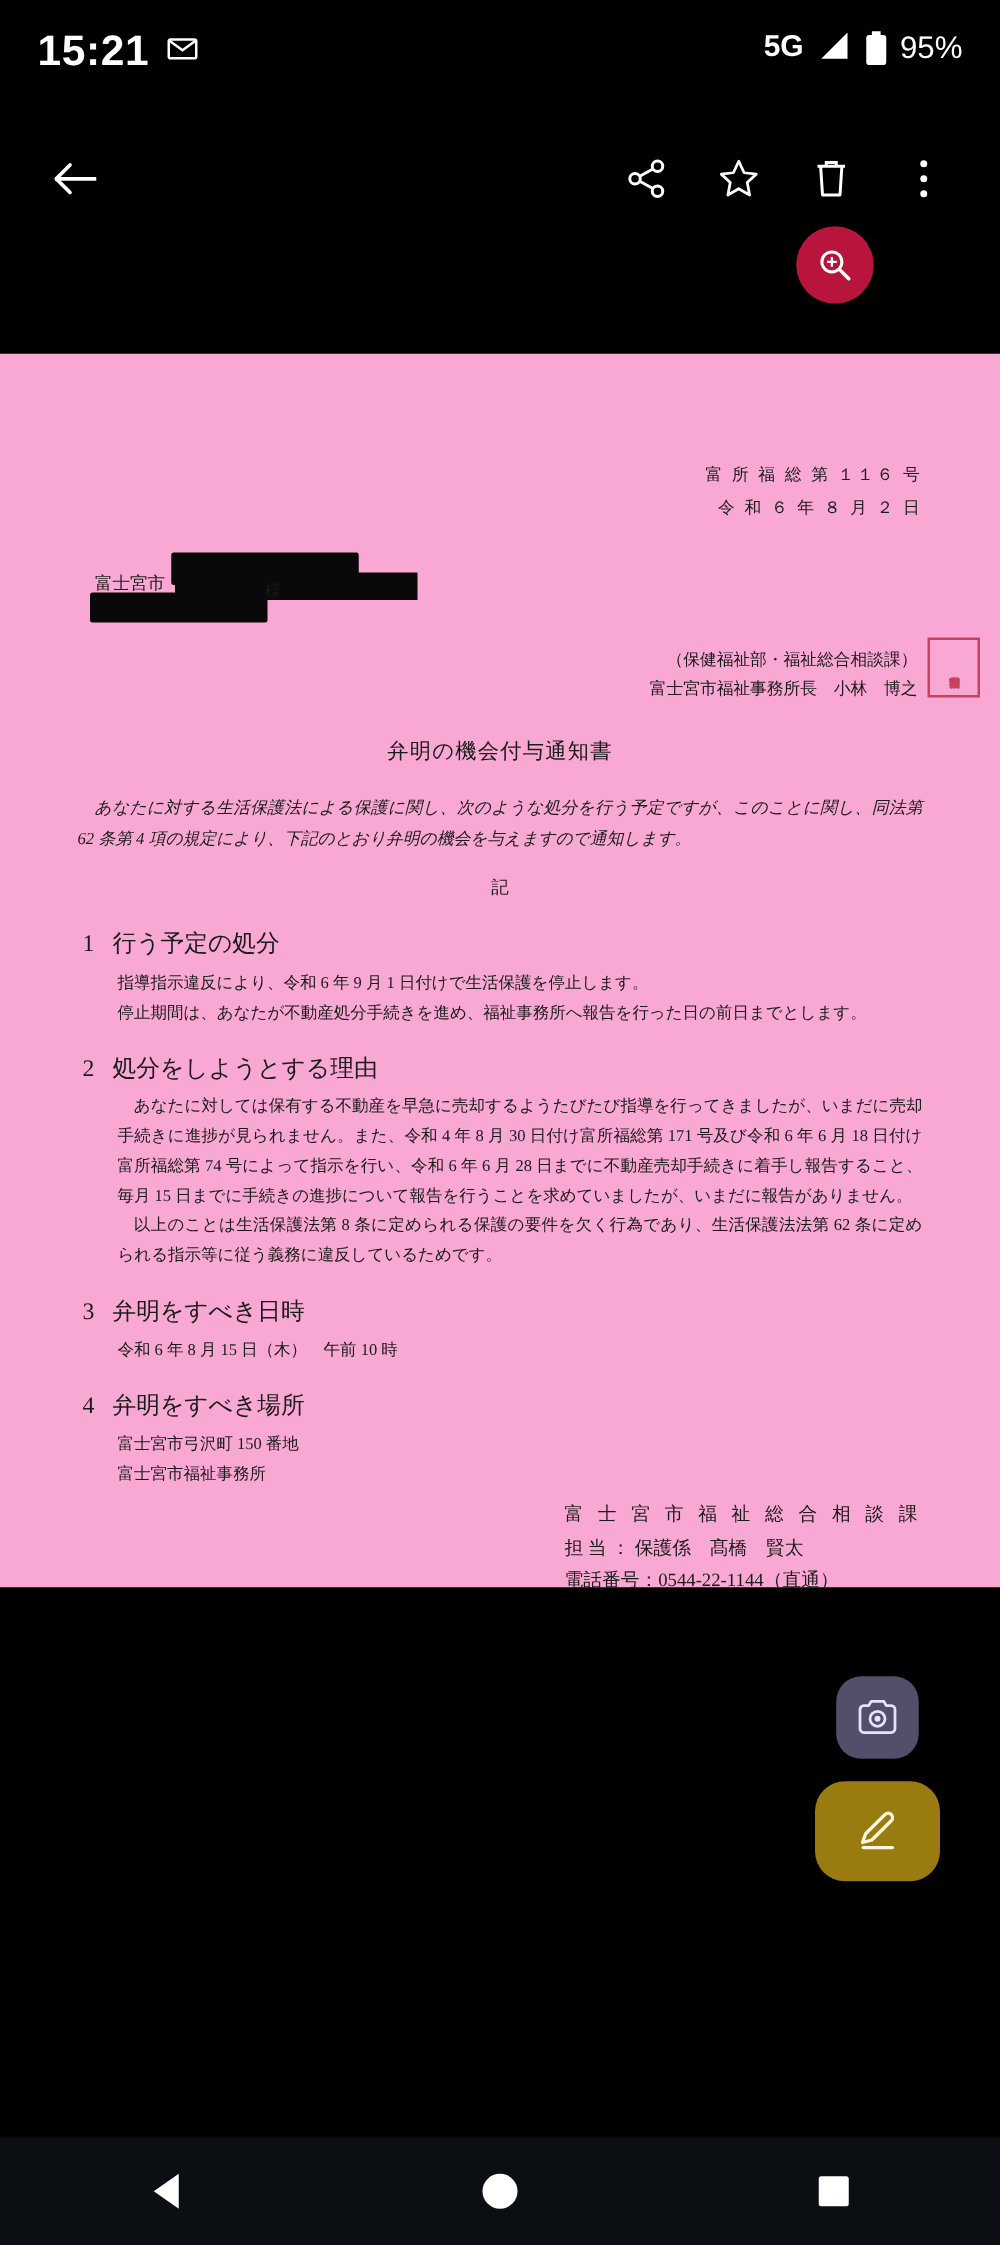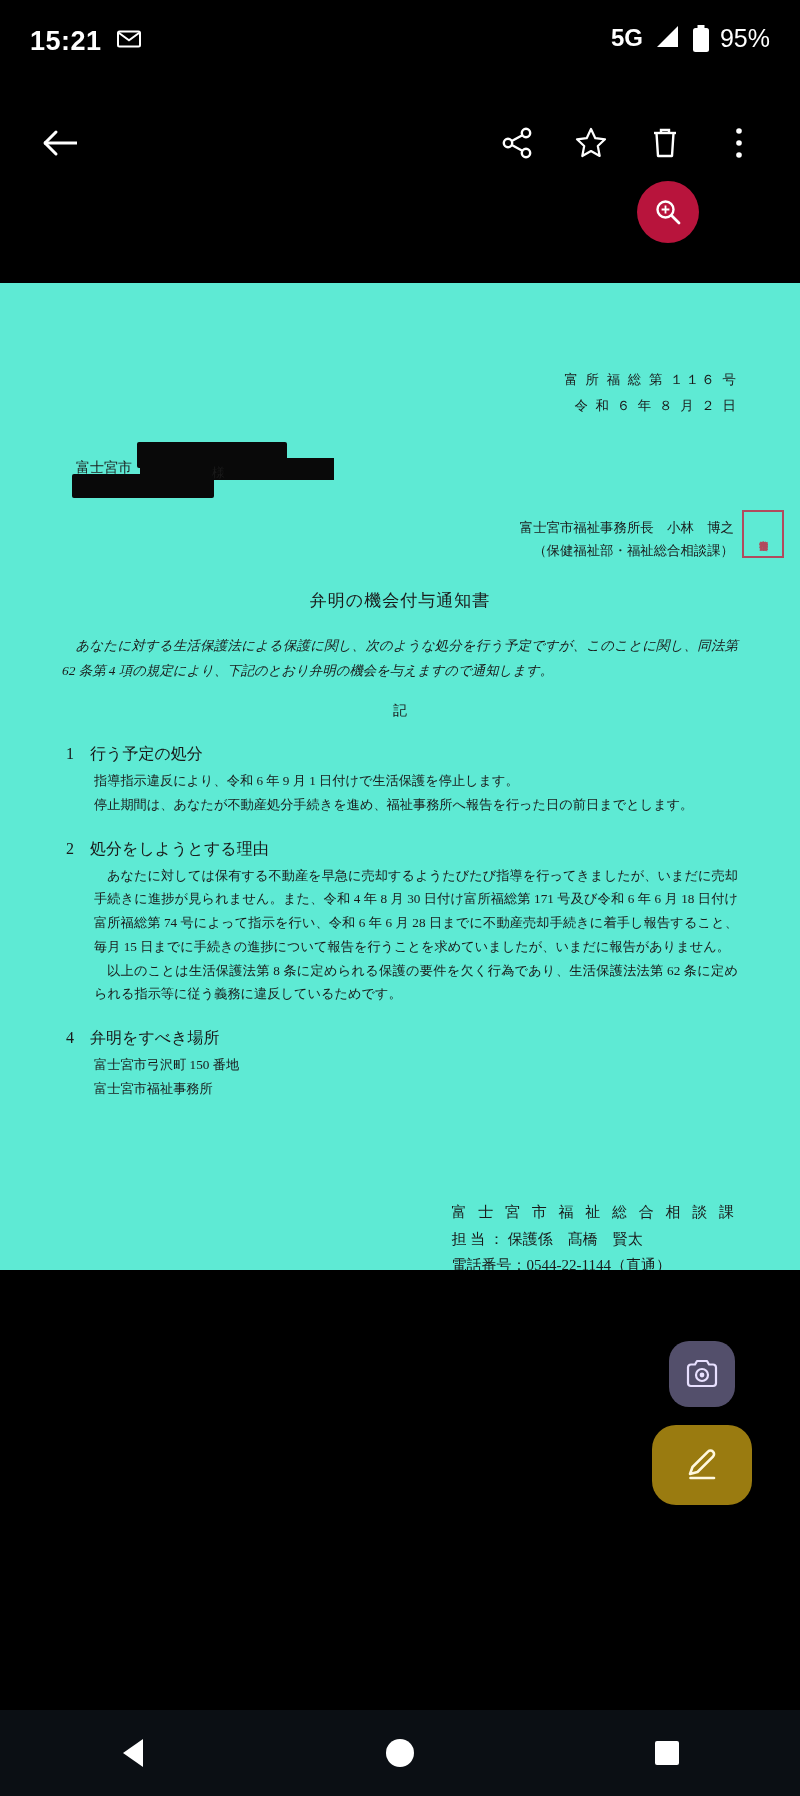--- a/index.html
+++ b/index.html
@@ -28,21 +28,21 @@
     justify-content: space-between;
     padding: 0 30px;
     box-sizing: border-box;
   }
   .status-left {
     display: flex;
     align-items: center;
     gap: 14px;
   }
   .status-clock {
-    font-size: 27px;
+    font-size: 34px;
     font-weight: bold;
     letter-spacing: 0.5px;
   }
   .status-right {
     display: flex;
     align-items: flex-start;
     gap: 9px;
   }
   .status-net {
     font-size: 24px;
@@ -91,21 +91,21 @@
     box-shadow: 0 2px 6px rgba(0,0,0,.5);
   }
 
   
   .doc {
     position: absolute;
     top: 283px;
     left: 0;
     width: 800px;
     height: 987px;
-    background: #5eead4;
+    background: #f9a8d4;
     color: #1a1a1a;
     font-family: "Liberation Serif", serif;
     box-sizing: border-box;
     overflow: hidden;
   }
   .doc-inner {
     position: relative;
     width: 100%;
     height: 100%;
     padding: 0 62px;
@@ -195,21 +195,21 @@
   }
   .ki {
     text-align: center;
     margin-top: 16px;
     font-size: 14px;
   }
   .sec {
     margin-top: 19px;
   }
   .sec-head {
-    font-size: 16px;
+    font-size: 19px;
     margin-left: 4px;
   }
   .sec-head .no { display: inline-block; width: 24px; }
   .sec-body {
     margin-left: 32px;
     margin-top: 2px;
     font-size: 13.2px;
     line-height: 1.8;
     text-align: justify;
   }
@@ -378,22 +378,22 @@
     <div class="addressee">
       <span class="name">富士宮市</span>
       <span class="redact r1"></span>
       <span class="redact r2"></span>
       <span class="redact r3"></span>
       <span class="redact r4"></span>
       <span class="sama">様</span>
     </div>
 
     <div class="issuer">
+      <div>（保健福祉部・福祉総合相談課）</div>
       <div>富士宮市福祉事務所長　小林　博之</div>
-      <div>（保健福祉部・福祉総合相談課）</div>
       <div class="seal">富士宮市福祉事務所長之印</div>
     </div>
 
     <div class="doc-title">弁明の機会付与通知書</div>
 
     <div class="intro">　あなたに対する生活保護法による保護に関し、次のような処分を行う予定ですが、このことに関し、同法第 62 条第 4 項の規定により、下記のとおり弁明の機会を与えますので通知します。</div>
 
     <div class="ki">記</div>
 
     <div class="sec">
@@ -409,20 +409,28 @@
     <div class="sec">
       <div class="sec-head">
         <span class="no">2</span><span>処分をしようとする理由</span>
       </div>
       <div class="sec-body">
         <p class="ind">あなたに対しては保有する不動産を早急に売却するようたびたび指導を行ってきましたが、いまだに売却手続きに進捗が見られません。また、令和 4 年 8 月 30 日付け富所福総第 171 号及び令和 6 年 6 月 18 日付け富所福総第 74 号によって指示を行い、令和 6 年 6 月 28 日までに不動産売却手続きに着手し報告すること、毎月 15 日までに手続きの進捗について報告を行うことを求めていましたが、いまだに報告がありません。</p>
         <p class="ind">以上のことは生活保護法第 8 条に定められる保護の要件を欠く行為であり、生活保護法法第 62 条に定められる指示等に従う義務に違反しているためです。</p>
       </div>
     </div>
 
+    <div class="sec">
+      <div class="sec-head">
+        <span class="no">3</span><span>弁明をすべき日時</span>
+      </div>
+      <div class="sec-body">
+        <p>令和 6 年 8 月 15 日（木）　午前 10 時</p>
+      </div>
+    </div>
 
     <div class="sec">
       <div class="sec-head">
         <span class="no">4</span><span>弁明をすべき場所</span>
       </div>
       <div class="sec-body">
         <p>富士宮市弓沢町 150 番地</p>
         <p>富士宮市福祉事務所</p>
       </div>
     </div>

